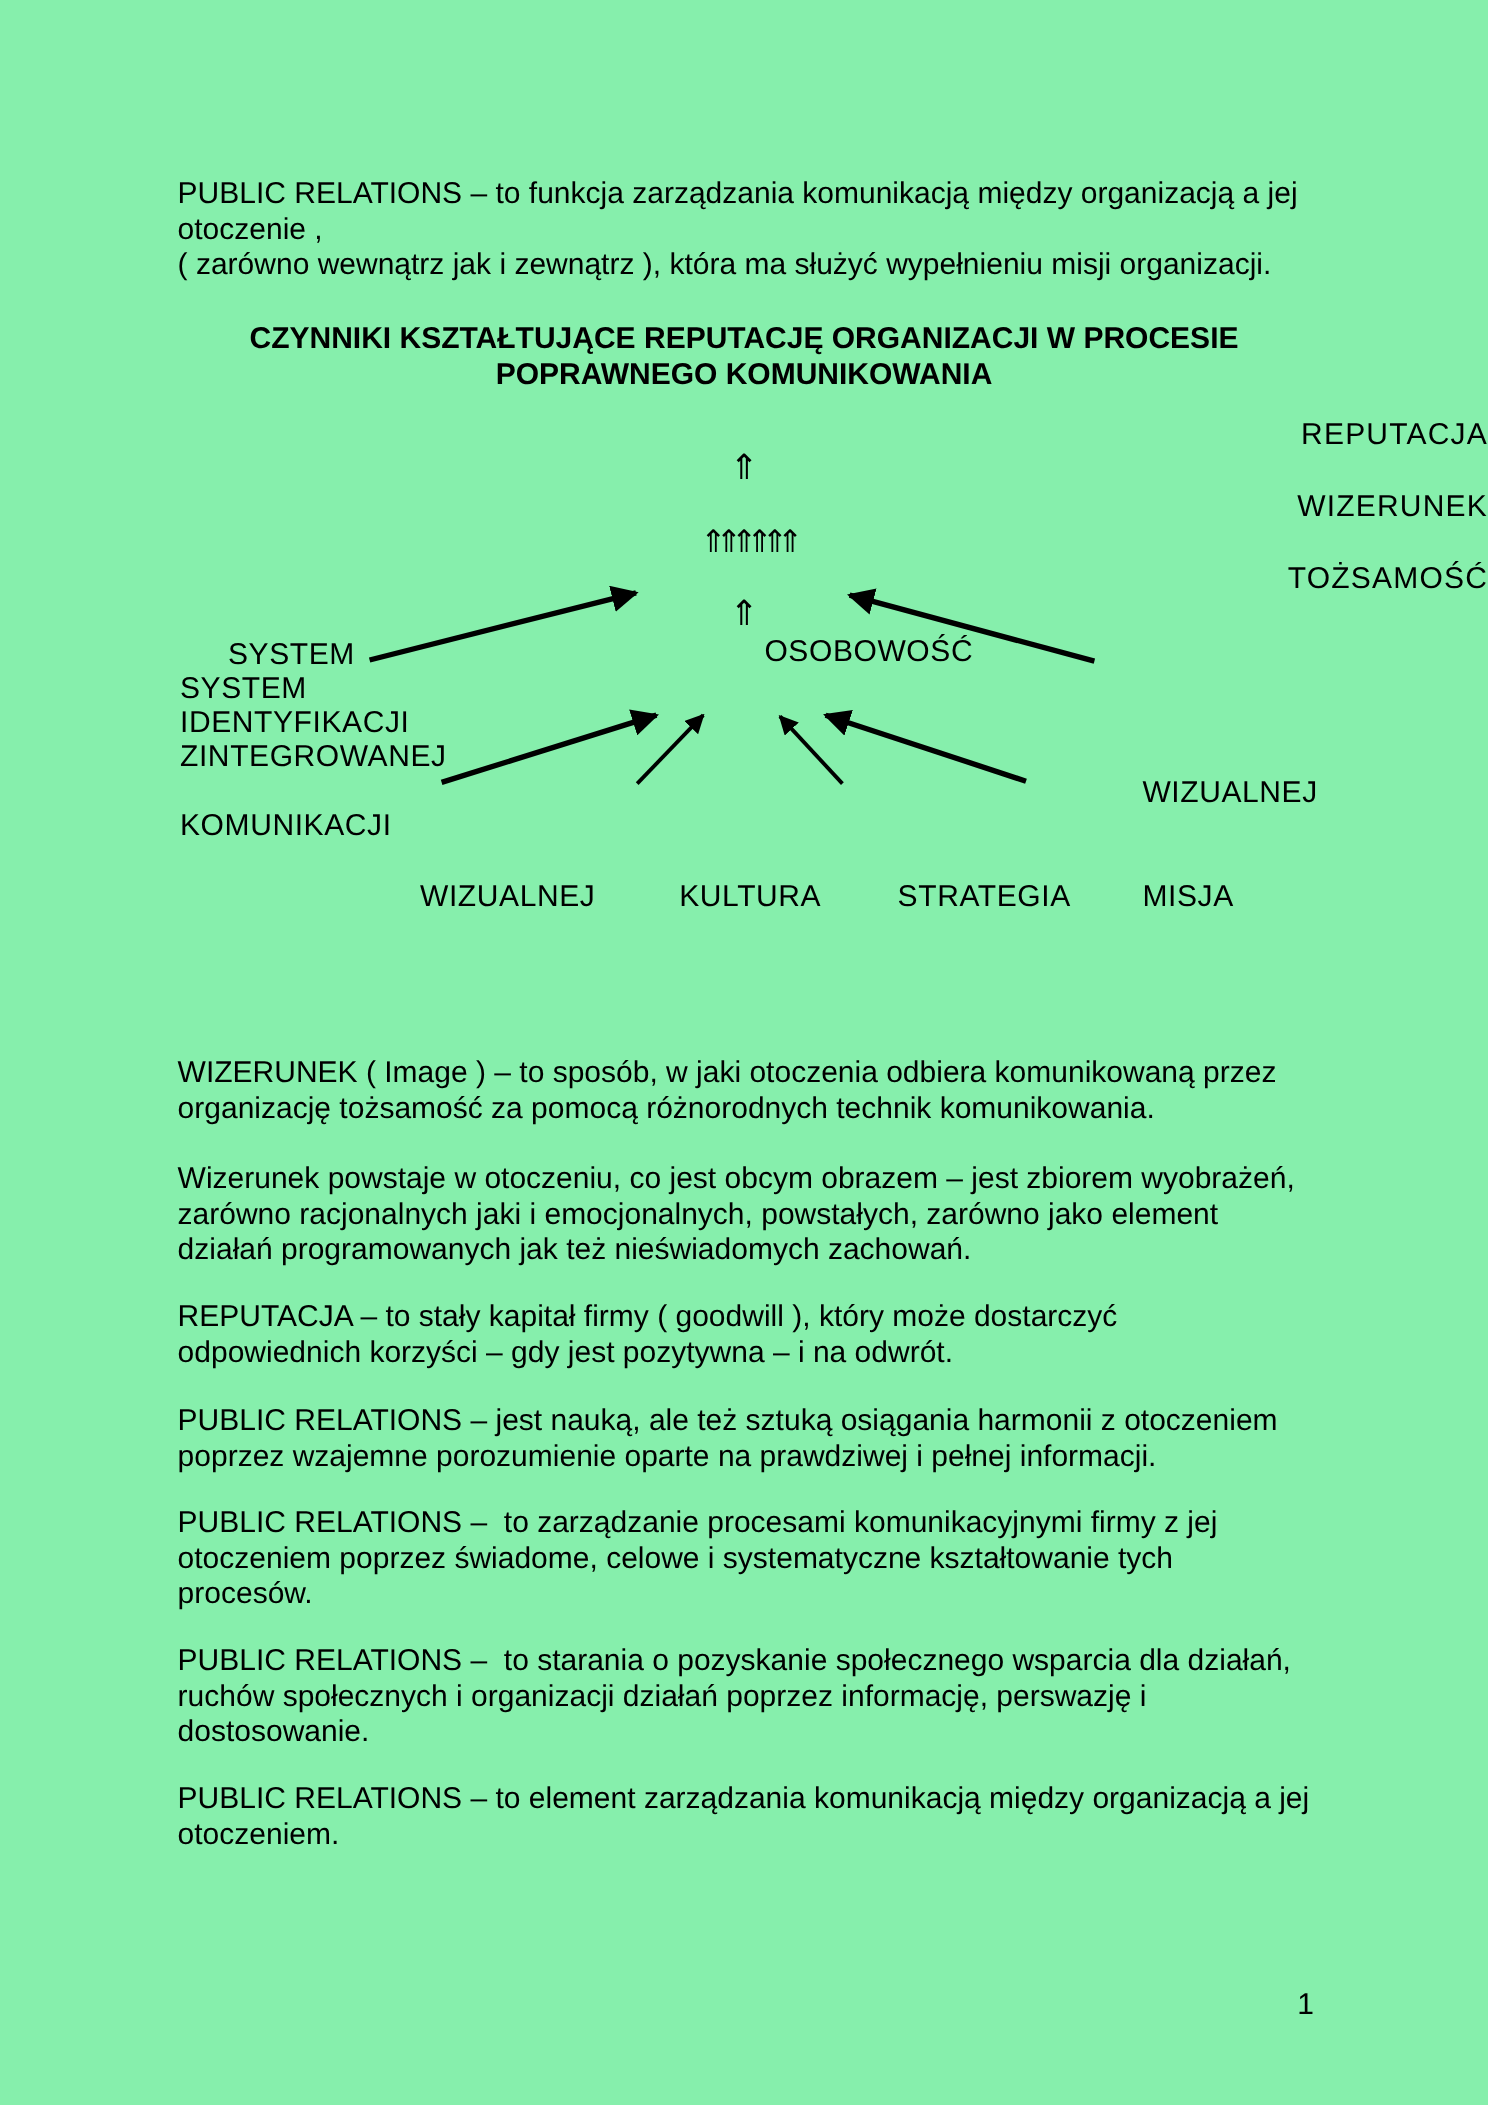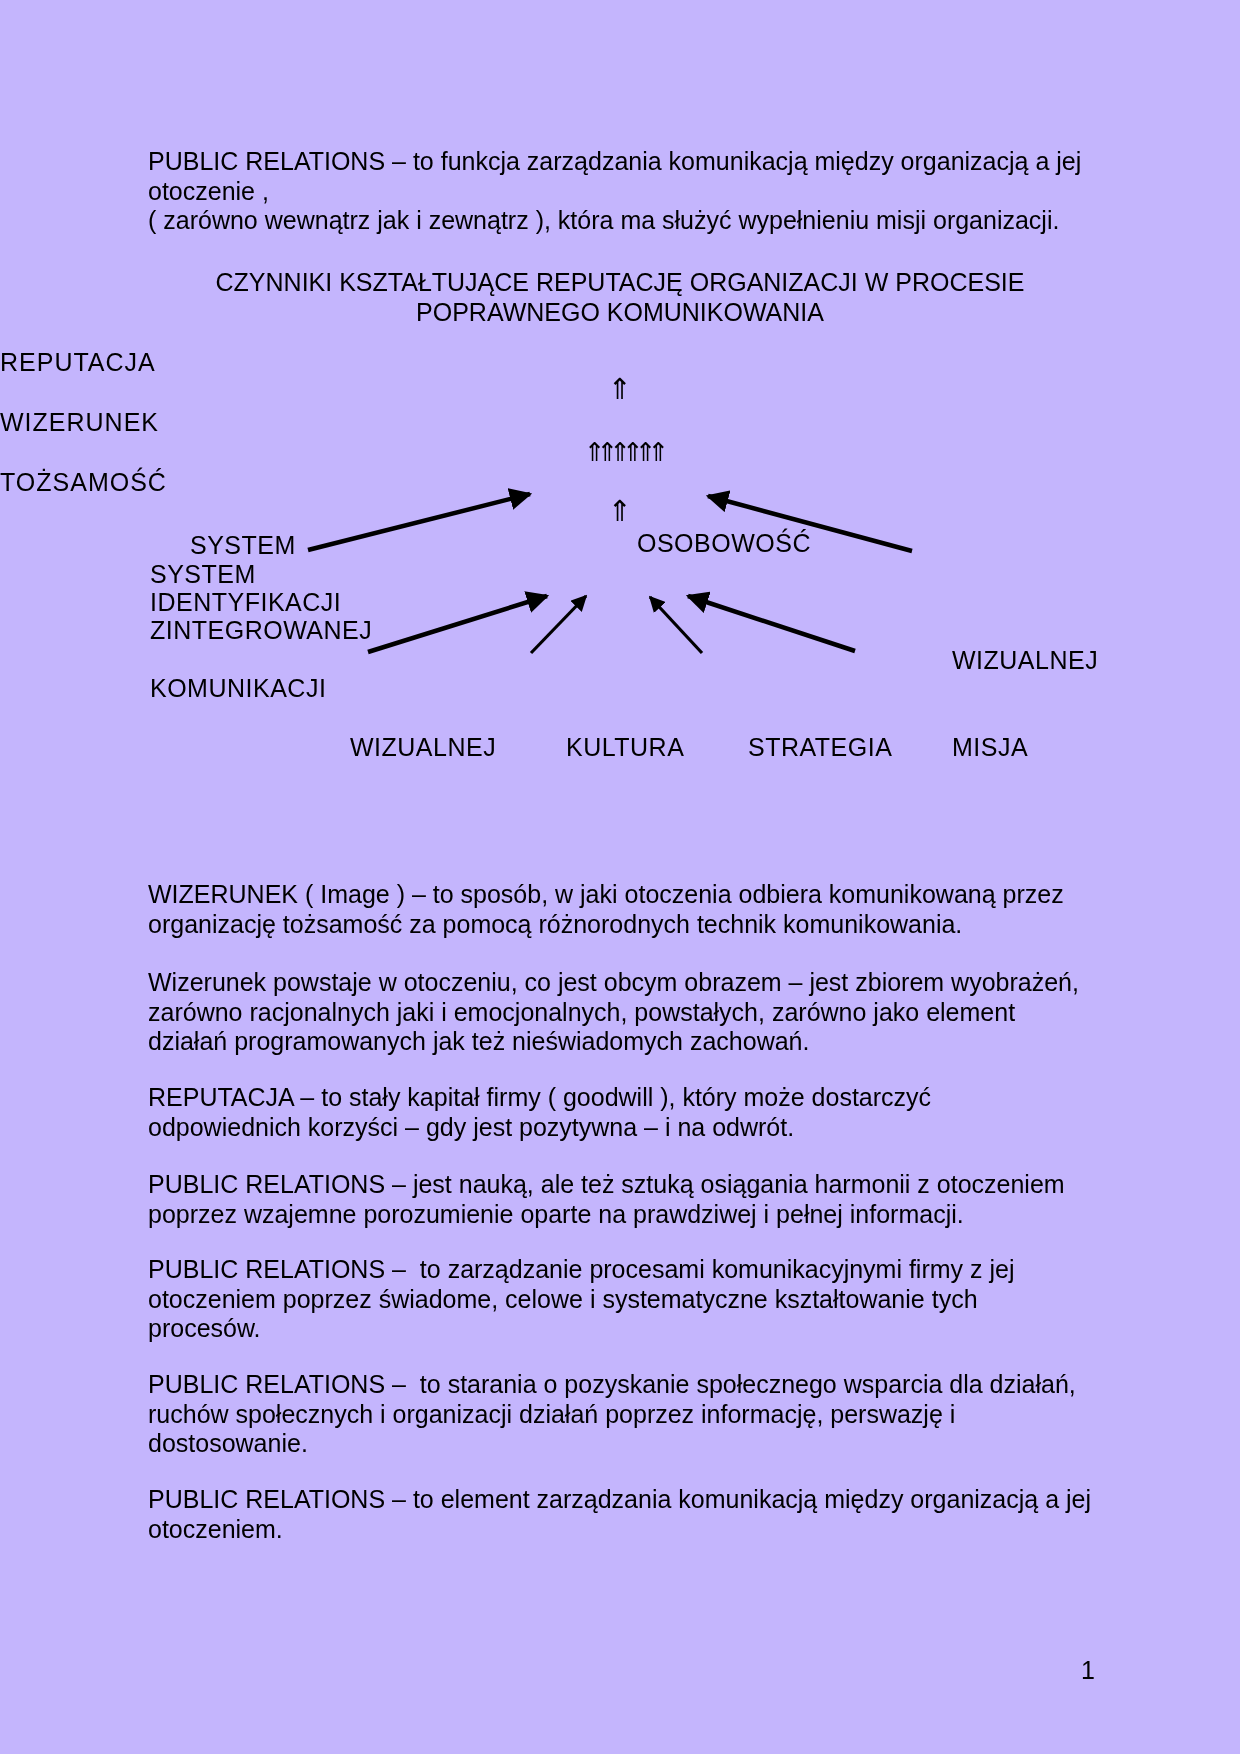--- a/index.html
+++ b/index.html
@@ -1,20 +1,20 @@
 <!DOCTYPE html>
 <html lang="pl"><head>
 <meta charset="utf-8">
 <style>
   html, body { margin: 0; padding: 0; background: #ffffff; }
   .page {
     position: relative;
     width: 1240px;
     height: 1754px;
-    background: #c4b5fd;
+    background: #86efac;
     color: #000000;
     font-family: "Liberation Sans", "DejaVu Sans", sans-serif;
     overflow: hidden;
   }
   .para {
     position: absolute;
     left: 148px;
     width: 1060px;
     margin: 0;
     font-size: 25px;
@@ -22,41 +22,41 @@
     white-space: pre-wrap;
   }
   .heading {
     position: absolute;
     left: 0;
     width: 1240px;
     margin: 0;
     text-align: center;
     font-size: 25px;
     line-height: 30px;
-    font-weight: 400;
+    font-weight: 700;
     white-space: pre-wrap;
   }
   .diagram {
     position: absolute;
     top: 345px;
     left: 0;
     width: 1240px;
     height: 430px;
   }
   .dnode {
     position: absolute;
     font-size: 25px;
     letter-spacing: 0.5px;
     white-space: nowrap;
     line-height: 25px;
   }
   .dcenter {
     left: 0;
     width: 1240px;
-    text-align: left;
+    text-align: right;
     letter-spacing: 1px;
   }
   .darrow {
     position: absolute;
     left: 0;
     width: 1240px;
     text-align: center;
     font-family: "DejaVu Sans", sans-serif;
     line-height: 1;
     letter-spacing: 0;

